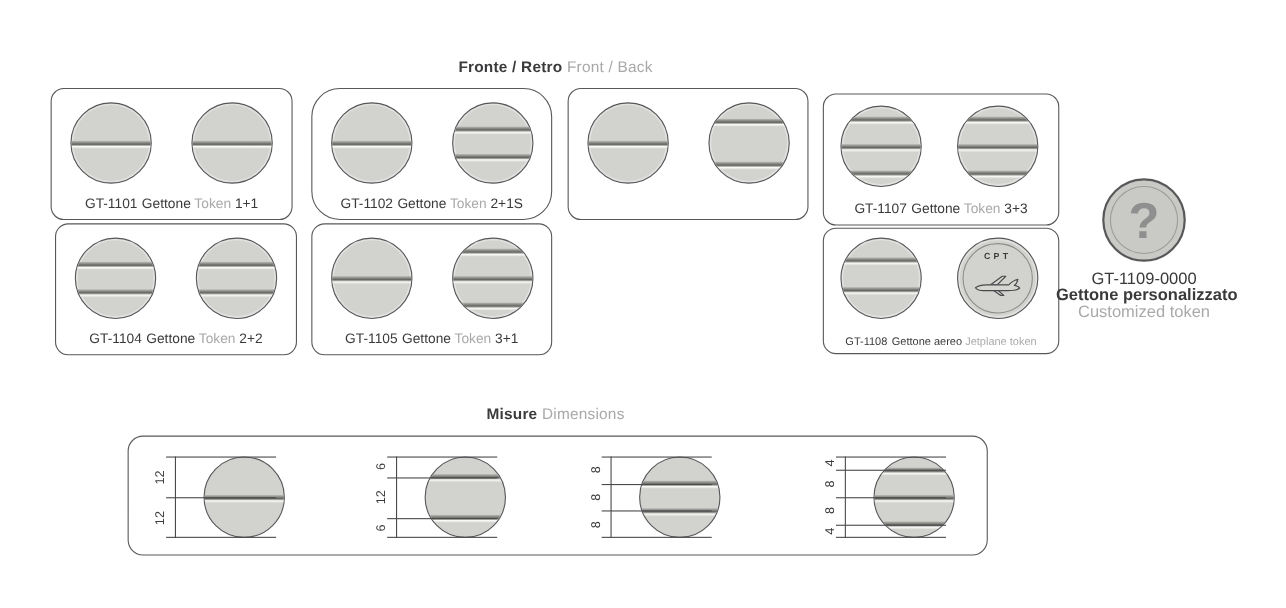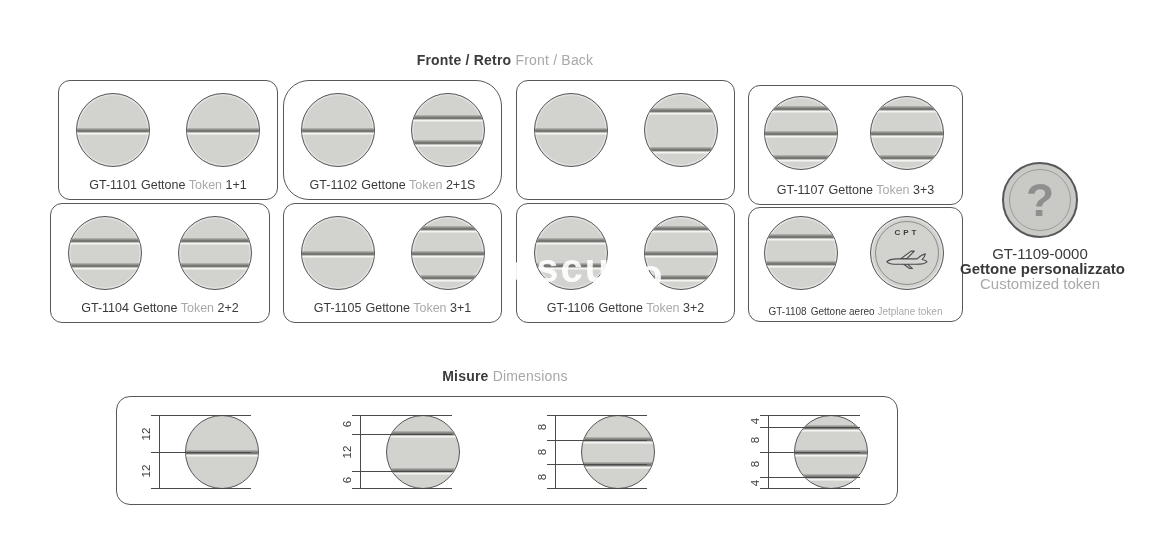--- a/index.html
+++ b/index.html
@@ -62,21 +62,21 @@
 </head>
 <body>
 
 <div class="canvas">
 
   <div class="sec-title" style="top:52px;">
     <span class="t-dark">Fronte / Retro</span>
     <span class="t-gray">Front / Back</span>
   </div>
 
-  <div class="tbox" style="left:58px;top:80px;width:220px;height:120px;">
+  <div class="tbox" style="left:46px;top:80px;width:220px;height:120px;">
     <div class="coin" style="left:17px;top:12px;">
         <div class="slot" style="top:34px;"></div>
       </div>
     <div class="coin" style="left:127px;top:12px;">
         <div class="slot" style="top:34px;"></div>
       </div>
     <div class="tlabel">
       <span class="c-dark tl-code">GT-1101</span><span class="c-dark">Gettone</span>
       <span class="c-gray">Token</span>
       <span class="c-dark">1+1</span>
@@ -151,36 +151,20 @@
       <div class="slot" style="top:34px;"></div>
       <div class="slot" style="top:58px;"></div>
     </div>
     <div class="tlabel">
       <span class="c-dark tl-code">GT-1105</span><span class="c-dark">Gettone</span>
       <span class="c-gray">Token</span>
       <span class="c-dark">3+1</span>
     </div>
   </div>
 
-  <div class="tbox" style="left:516px;top:203px;width:219px;height:120px;">
-    <div class="coin" style="left:17px;top:12px;">
-      <div class="slot" style="top:21px;"></div>
-      <div class="slot" style="top:46px;"></div>
-    </div>
-    <div class="coin" style="left:127px;top:12px;">
-      <div class="slot" style="top:9px;"></div>
-      <div class="slot" style="top:34px;"></div>
-      <div class="slot" style="top:58px;"></div>
-    </div>
-    <div class="tlabel">
-      <span class="c-dark tl-code">GT-1106</span><span class="c-dark">Gettone</span>
-      <span class="c-gray">Token</span>
-      <span class="c-dark">3+2</span>
-    </div>
-  </div>
 
   <div class="tbox" style="left:748px;top:207px;width:215px;height:115px;">
     <div class="coin" style="left:15px;top:8px;">
       <div class="slot" style="top:17px;"></div>
       <div class="slot" style="top:44px;"></div>
     </div>
     <div class="coin" style="left:121px;top:8px;">
       <div class="ring"></div>
       <div class="cpt">CPT</div>
       <svg class="plane" width="44" height="30" viewBox="0 0 48 30">

